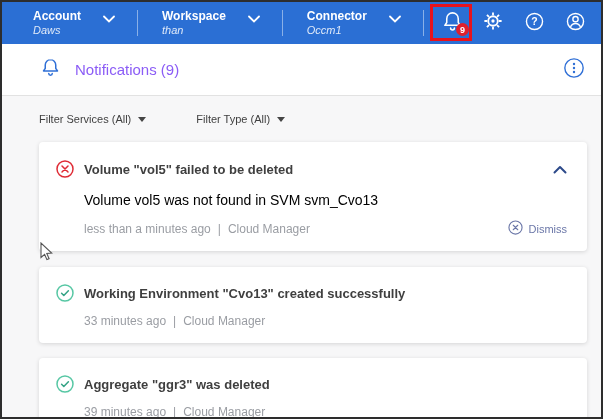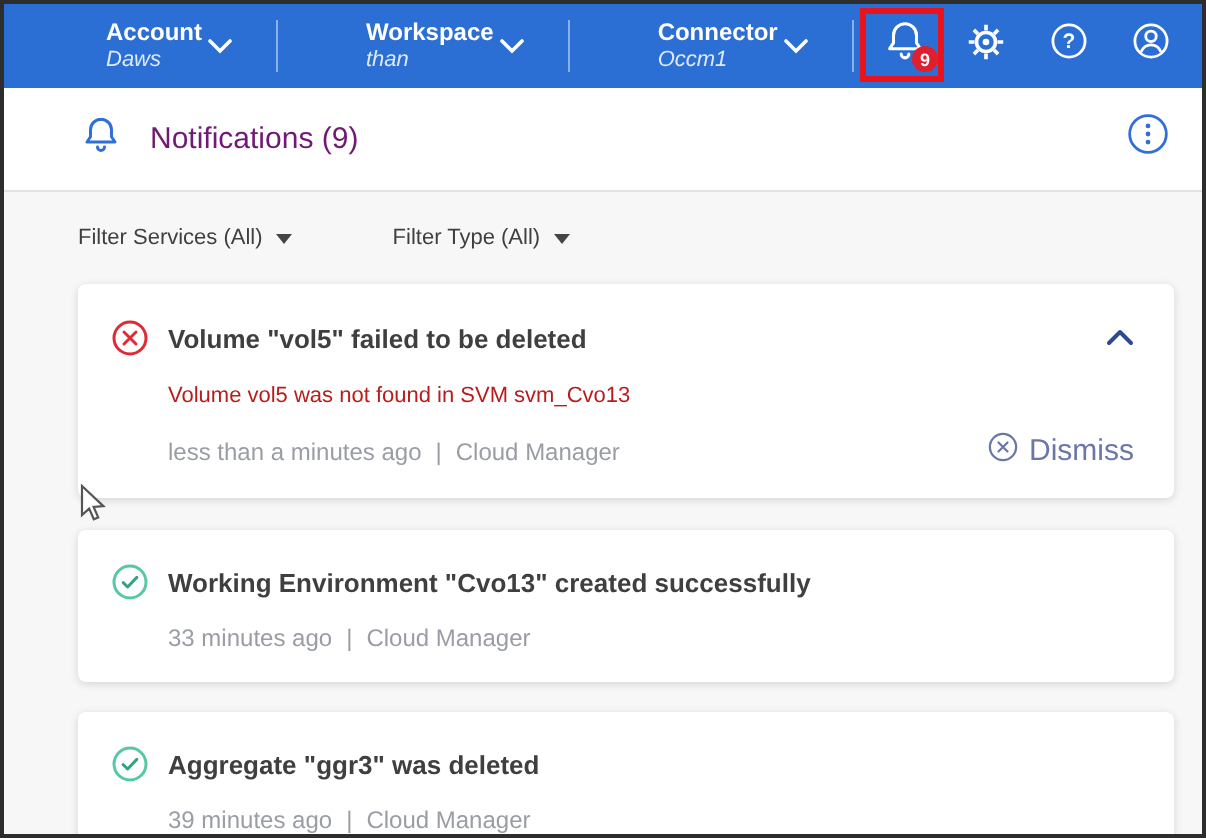--- a/index.html
+++ b/index.html
@@ -8,21 +8,21 @@
     position: relative; width: 603px; height: 419px;
     border: 2px solid #2d2d2d; overflow: hidden; background: #f7f7f8;
   }
 
   
   .topbar {
     height: 42px; background: #2b6fd4; display: flex;
     justify-content: space-between; align-items: stretch;
   }
   .menu-group { display: flex; align-items: center; }
-  .menu { display: flex; align-items: center; gap: 3px; padding: 0 22px 0 24px; cursor: pointer; margin-left: 20px; }
+  .menu { display: flex; align-items: flex-start; gap: 22px; padding: 0 22px 0 24px; cursor: pointer; }
   .menu.first { padding-left: 31px; }
   .menu-text { display: flex; flex-direction: column; line-height: 1.2; }
   .menu-label { color: #fff; font-weight: bold; font-size: 12px; }
   .menu-value { color: rgba(255,255,255,0.85); font-size: 11px; font-style: italic; }
   .vdiv { width: 1px; height: 26px; background: rgba(255,255,255,0.45); }
 
   .icon-group { display: flex; align-items: center; gap: 17px; padding-right: 14px; }
   .icon-btn { position: relative; width: 24px; height: 24px; display: flex; align-items: center; justify-content: center; cursor: pointer; }
   .badge {
     position: absolute; right: -5px; bottom: -1px; min-width: 13px; height: 13px;
@@ -32,42 +32,42 @@
   .annotation {
     position: absolute; left: -10px; top: -7px; right: -8px; bottom: -6px;
     border: 3px solid #e8131d; pointer-events: none;
   }
 
   
   .panel-header {
     height: 52px; background: #fff; display: flex; align-items: center;
     padding: 0 16px 0 38px; border-bottom: 1px solid #e2e2e2;
   }
-  .panel-title { margin-left: 14px; font-size: 15px; color: #701a75; }
+  .panel-title { margin-left: 14px; font-size: 15px; color: #8b5cf6; }
   .kebab-btn { margin-left: auto; width: 22px; height: 22px; cursor: pointer; display: flex; align-items: center; justify-content: center; }
 
   
   .content { padding: 0 14px 0 37px; }
   .filter-row { display: flex; align-items: center; gap: 50px; height: 46px; }
   .filter { display: flex; align-items: center; gap: 7px; font-size: 11px; color: #3f3f3f; cursor: pointer; }
   .caret { width: 0; height: 0; border-left: 4px solid transparent; border-right: 4px solid transparent; border-top: 5px solid #454545; }
 
   .card {
     background: #fff; border-radius: 4px; box-shadow: 0 1px 4px rgba(0,0,0,0.14);
     padding: 17px 20px 15px 17px; margin-bottom: 15px;
   }
   .card.expanded { padding: 18px 20px 14px 17px; margin-bottom: 16px; }
   .card-head { display: flex; align-items: center; }
   .status-icon { width: 18px; height: 18px; flex: none; display: flex; }
   .card-title { margin-left: 10px; font-size: 13px; font-weight: bold; color: #3f3f3f; }
   .collapse-btn { margin-left: auto; cursor: pointer; display: flex; align-items: center; }
-  .card-desc { margin: 14px 0 0 28px; font-size: 11px; color: #b91c1c; }
+  .card-desc { margin: 14px 0 0 28px; font-size: 14px; color: #000000; }
   .card-meta { display: flex; align-items: center; margin: 12px 0 0 28px; font-size: 12px; color: #9a9da3; }
   .sep { margin: 0 7px; }
-  .dismiss { margin-left: auto; display: flex; align-items: center; gap: 6px; color: #6b77a8; font-size: 15px; cursor: pointer; }
+  .dismiss { margin-left: auto; display: flex; align-items: center; gap: 6px; color: #6b77a8; font-size: 11px; cursor: pointer; }
 
   .cursor { position: absolute; left: 38px; top: 240px; z-index: 9; pointer-events: none; }
 </style>
 </head>
 <body>
 
 <div class="screen">
 
   <header class="topbar">
     <div class="menu-group">

